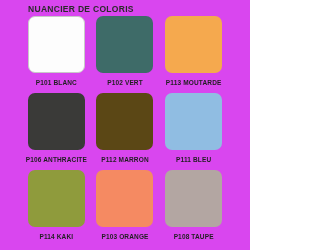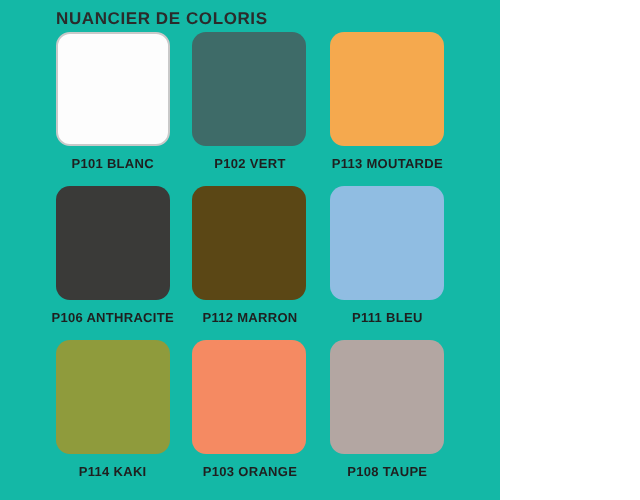--- a/index.html
+++ b/index.html
@@ -11,21 +11,21 @@
     height: 250px;
     background: #ffffff;
     font-family: "Liberation Sans", sans-serif;
     overflow: hidden;
   }
   .sheet {
     width: 250px;
     height: 250px;
     box-sizing: border-box;
     position: relative;
-    background: #14b8a6;
+    background: #d946ef;
   }
   .title {
     position: absolute;
     left: 28px;
     top: 4px;
     font-size: 8.5px;
     font-weight: bold;
     letter-spacing: 0.3px;
     color: #2b2b2b;
     white-space: nowrap;

